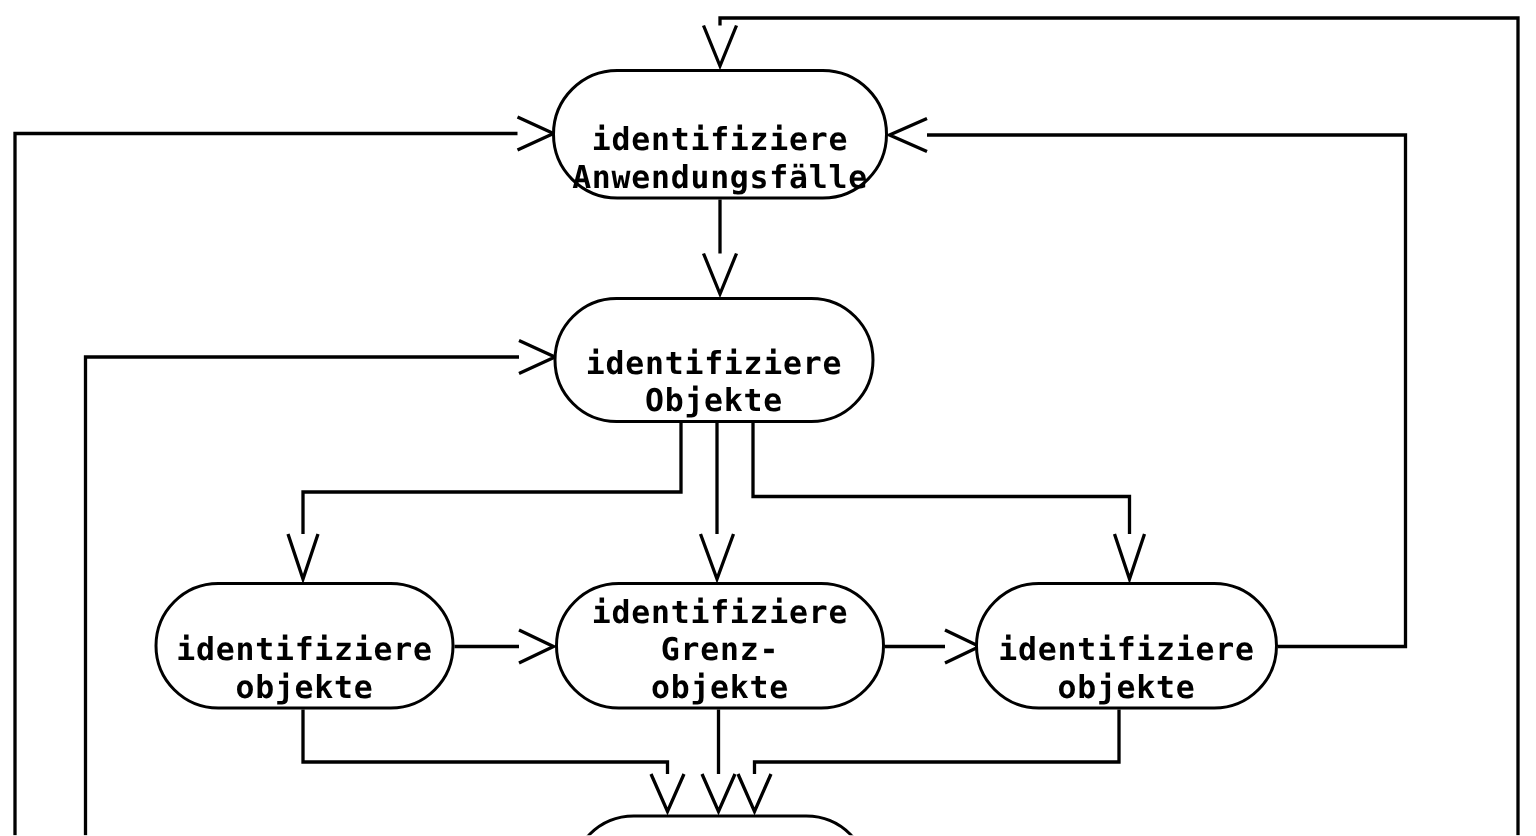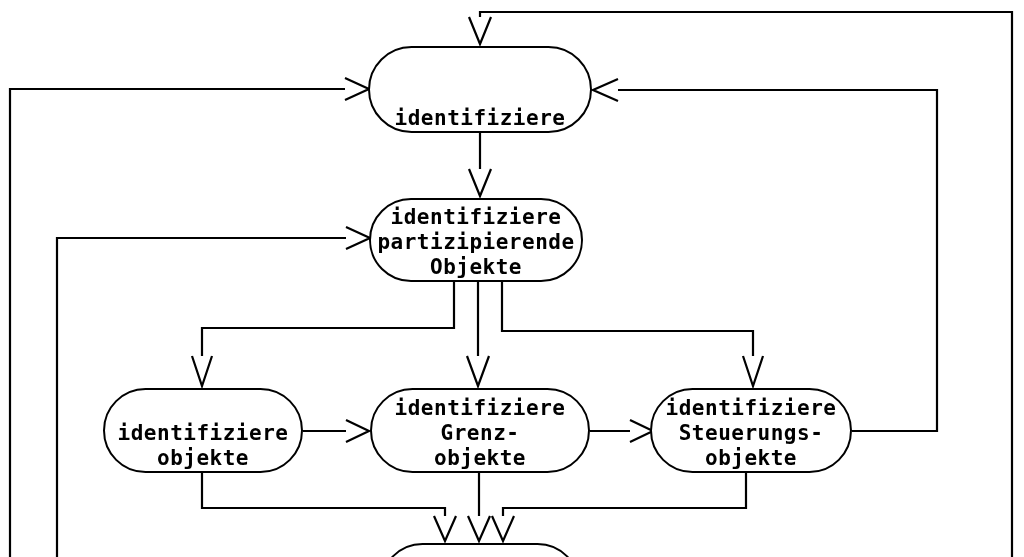--- a/index.html
+++ b/index.html
@@ -117,41 +117,40 @@
     </g>
 
     <g>
       <polyline points="746,473 746,508 503,508 503,516"></polyline>
       <polyline points="492,516 503,541 514,516"></polyline>
     </g>
   </svg>
 
   <div class="node" style="left:368px; top:46px; width:224px; height:87px;">
     <span class="nl">identifiziere</span>
+    <span class="nl">Anwendungsfälle</span>
   </div>
 
   <div class="node" style="left:369px; top:198px; width:214px; height:84px;">
     <span class="nl">identifiziere</span>
-    <span class="nl">partizipierende</span>
     <span class="nl">Objekte</span>
   </div>
 
   <div class="node" style="left:103px; top:388px; width:200px; height:85px;">
     <span class="nl">identifiziere</span>
     <span class="nl">objekte</span>
   </div>
 
   <div class="node" style="left:370px; top:388px; width:220px; height:85px;">
     <span class="nl">identifiziere</span>
     <span class="nl">Grenz-</span>
     <span class="nl">objekte</span>
   </div>
 
   <div class="node" style="left:650px; top:388px; width:202px; height:85px;">
     <span class="nl">identifiziere</span>
-    <span class="nl">Steuerungs-</span>
     <span class="nl">objekte</span>
   </div>
 
   <div class="node" style="left:380px; top:543px; width:200px; height:85px;">
   </div>
 
 </div>
 
 </body></html>

